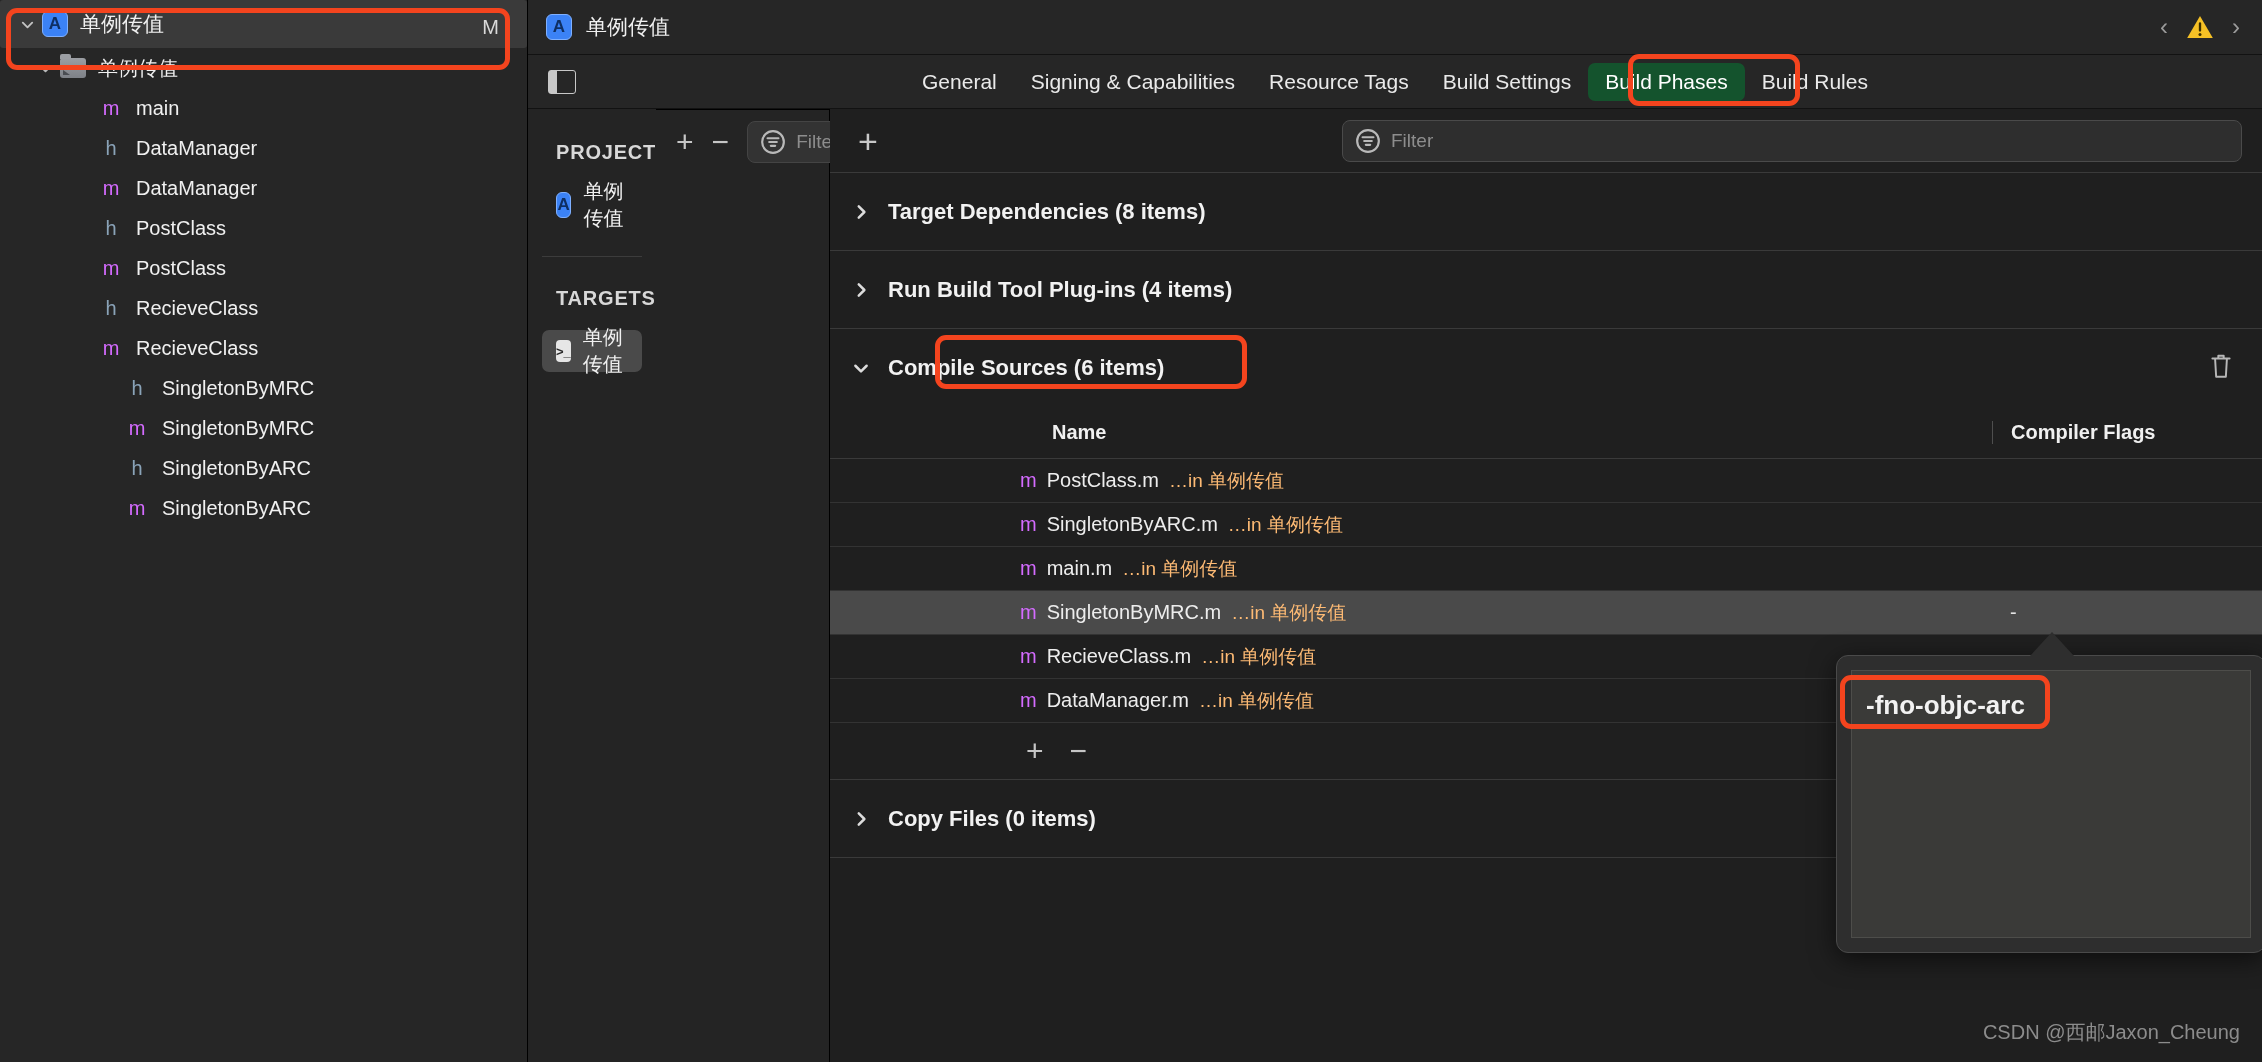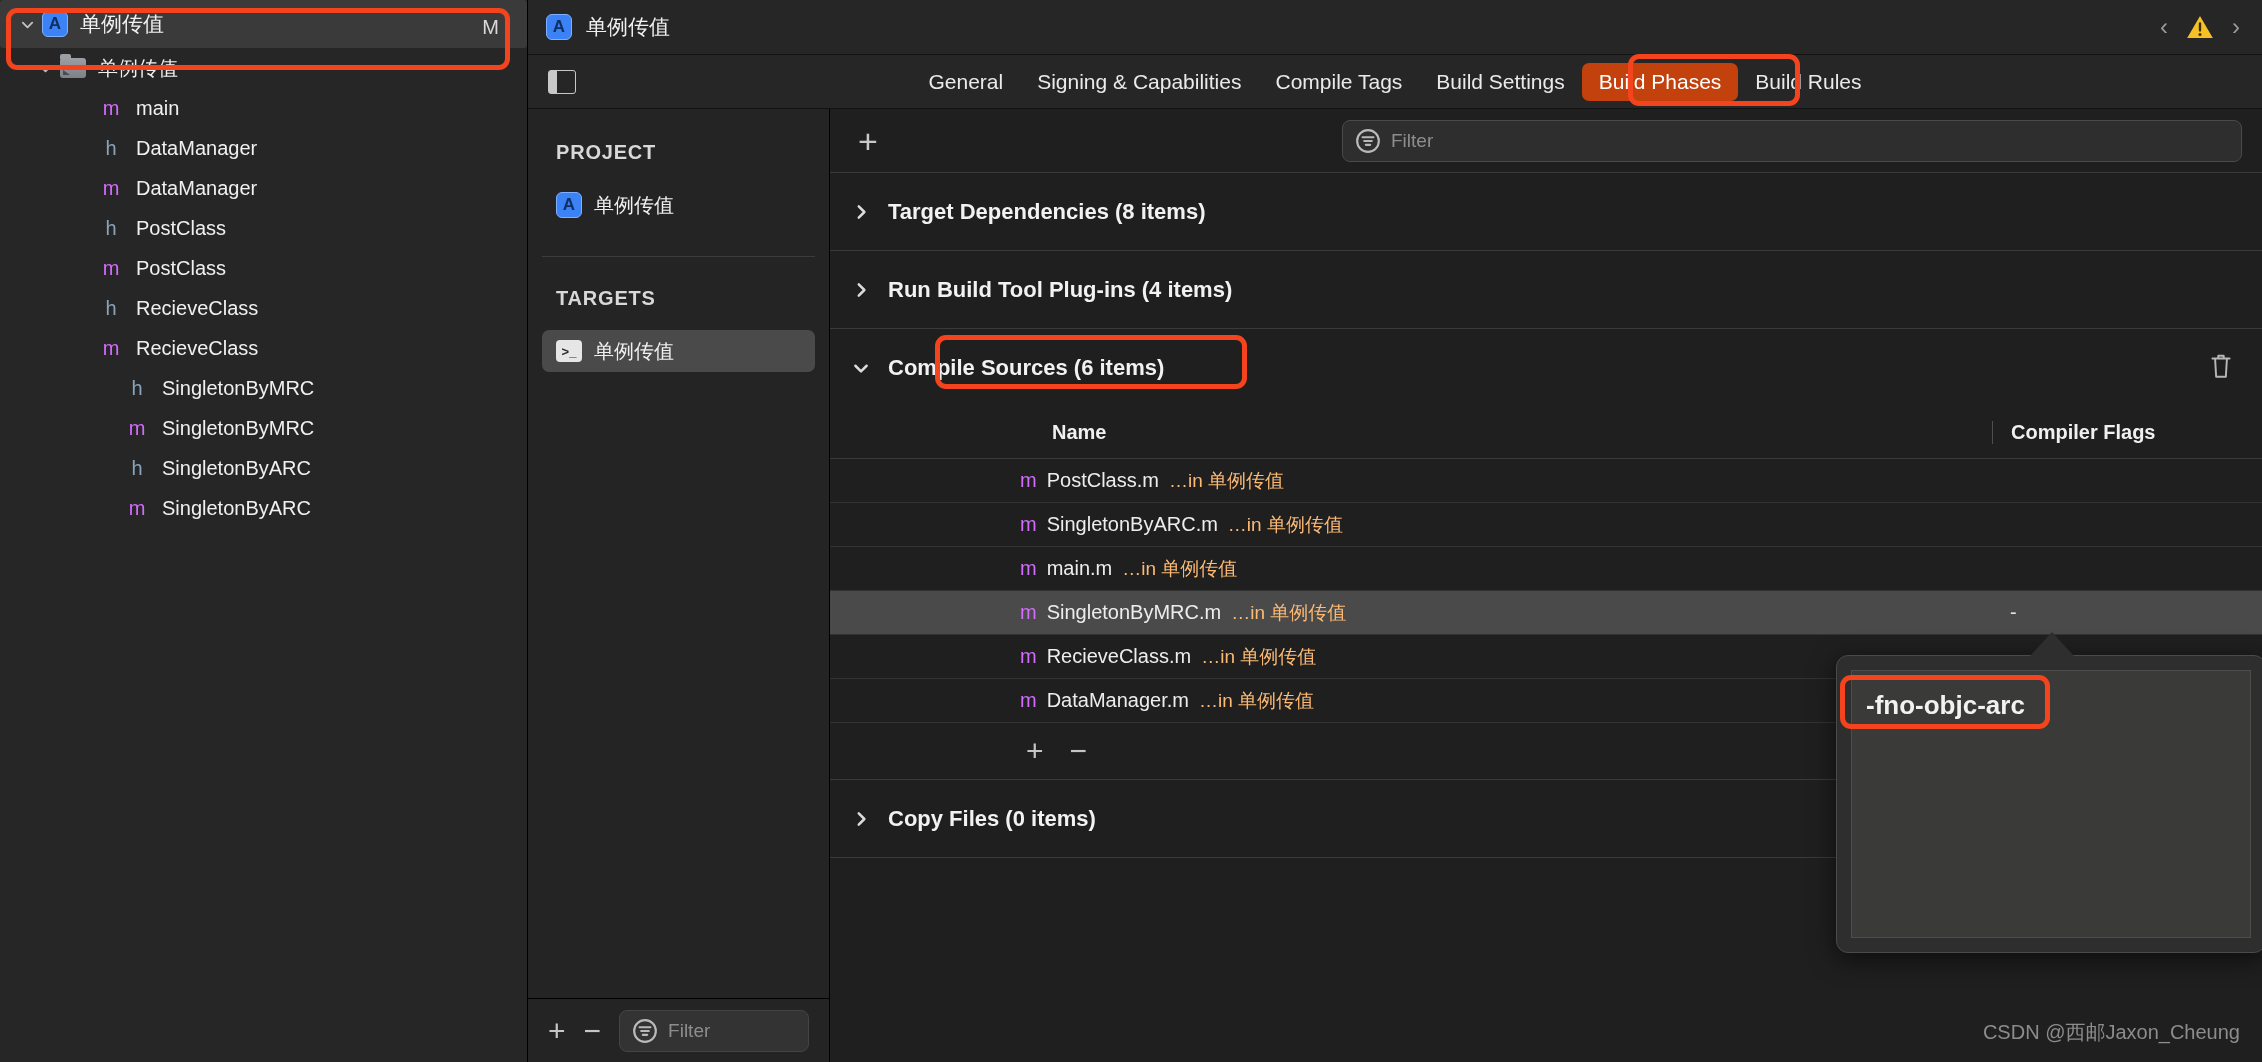--- a/index.html
+++ b/index.html
@@ -115,29 +115,29 @@
   .tabs {
     position: absolute; left: 0; right: 0; top: 0; bottom: 0;
     display: flex; align-items: center; justify-content: center; gap: 0;
     pointer-events: none;
   }
   .tab {
     font-size: 21px; color: #eaeaea;
     padding: 7px 17px; border-radius: 7px;
     pointer-events: auto; white-space: nowrap;
   }
-  .tab.selected { background: #c2410c; color: #ffffff; }
+  .tab.selected { background: #14532d; color: #ffffff; }
 
   
   .panes { display: flex; height: calc(1062px - 55px - 54px); }
   .target-pane {
     width: 302px; flex: none;
     border-right: 1px solid #000;
     background: #242424;
-    display: flex; flex-direction: column;
+    display: flex; 
   }
   .tp-body { flex: 1; padding-top: 32px; }
   .tp-header {
     font-size: 20px; letter-spacing: 0.8px; font-weight: bold;
     color: #d8d8d8; padding-left: 28px; margin-bottom: 20px;
   }
   .tp-item {
     display: flex; align-items: center; gap: 12px;
     margin: 0 14px; height: 42px; padding: 0 14px;
     border-radius: 7px; font-size: 20px; color: #f0f0f0;
@@ -358,21 +358,21 @@
       </div>
     </div>
 
     <div class="tabbar">
       <div class="pane-toggle">
           <i></i>
         </div>
       <div class="tabs" id="tab-list">
           <div class="tab">General</div>
           <div class="tab">Signing &amp; Capabilities</div>
-          <div class="tab">Compile Tags</div>
+          <div class="tab">Resource Tags</div>
           <div class="tab">Build Settings</div>
           <div class="tab selected">Build Phases</div>
           <div class="tab">Build Rules</div>
         </div>
     </div>
 
     <div class="panes">
 
       <div class="target-pane">
         <div class="tp-body">

